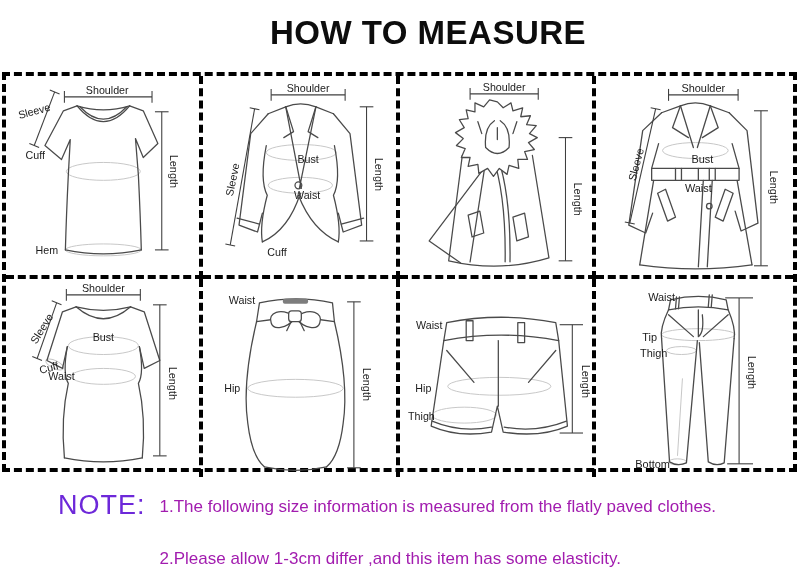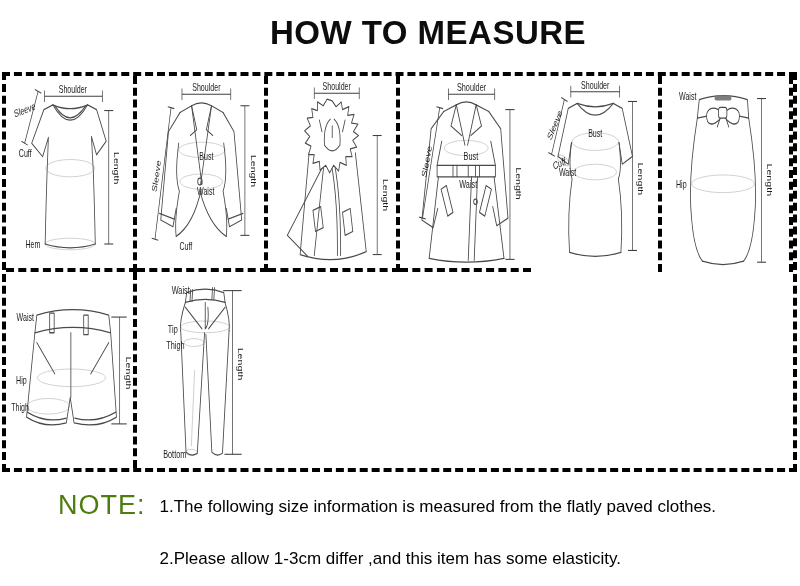--- a/index.html
+++ b/index.html
@@ -1,35 +1,35 @@
 <!DOCTYPE html>
 <html><head>
 <meta charset="utf-8">
 <style>
   html,body { margin:0; padding:0; background:#fff; }
   .page { position:relative; width:800px; height:586px; background:#fff;
           font-family:"Liberation Sans", sans-serif; overflow:hidden; }
   .title { position:absolute; top:14px; left:0; width:100%; text-align:center;
            font-size:33px; font-weight:bold; letter-spacing:0.5px; color:#0d0d0d;padding-left:28px; }
   .grid { position:absolute; top:72px; left:2px; width:795px; height:400px;
-          display:grid; grid-template-columns:repeat(6,1fr); grid-template-rows:1fr 1fr;
+          display:grid; grid-template-columns:repeat(4,1fr); grid-template-rows:1fr 1fr;
           border:4px dashed #000; box-sizing:border-box; }
   .cell { position:relative; box-sizing:border-box; border-right:4px dashed #000; }
   .cell.lastcol { border-right:none; }
   .cell.row1 { border-bottom:4px dashed #000; }
   .cell svg { width:100%; height:100%; display:block; }
   .o  { fill:none; stroke:#4a4a4a; stroke-width:1.3; stroke-linecap:round; stroke-linejoin:round; }
   .f  { fill:none; stroke:#c7c7c7; stroke-width:1; }
   .m  { fill:none; stroke:#3f3f3f; stroke-width:1.1; }
   .lb { font-family:"Liberation Sans", sans-serif; font-size:11px; fill:#1b1b1b; }
   .dk { fill:#7d7d7d; stroke:none; }
   .wh { fill:#fff; }
   .note { position:absolute; top:492px; left:58px; right:12px; display:flex; align-items:flex-start; }
-  .note-label { font-size:27px; letter-spacing:1px; color:#4d7c0f; line-height:1; }
-  .note-lines { margin-left:14px; padding-top:5px; font-size:17px; color:#000000; }
+  .note-label { font-size:27px; letter-spacing:1px; color:#6d28d9; line-height:1; }
+  .note-lines { margin-left:14px; padding-top:5px; font-size:17px; color:#a21caf; }
   .note-line2 { margin-top:32px; }
 </style>
 </head>
 <body>
 
 <div class="page">
 
   <div class="title">HOW TO MEASURE</div>
 
   <div class="grid">

